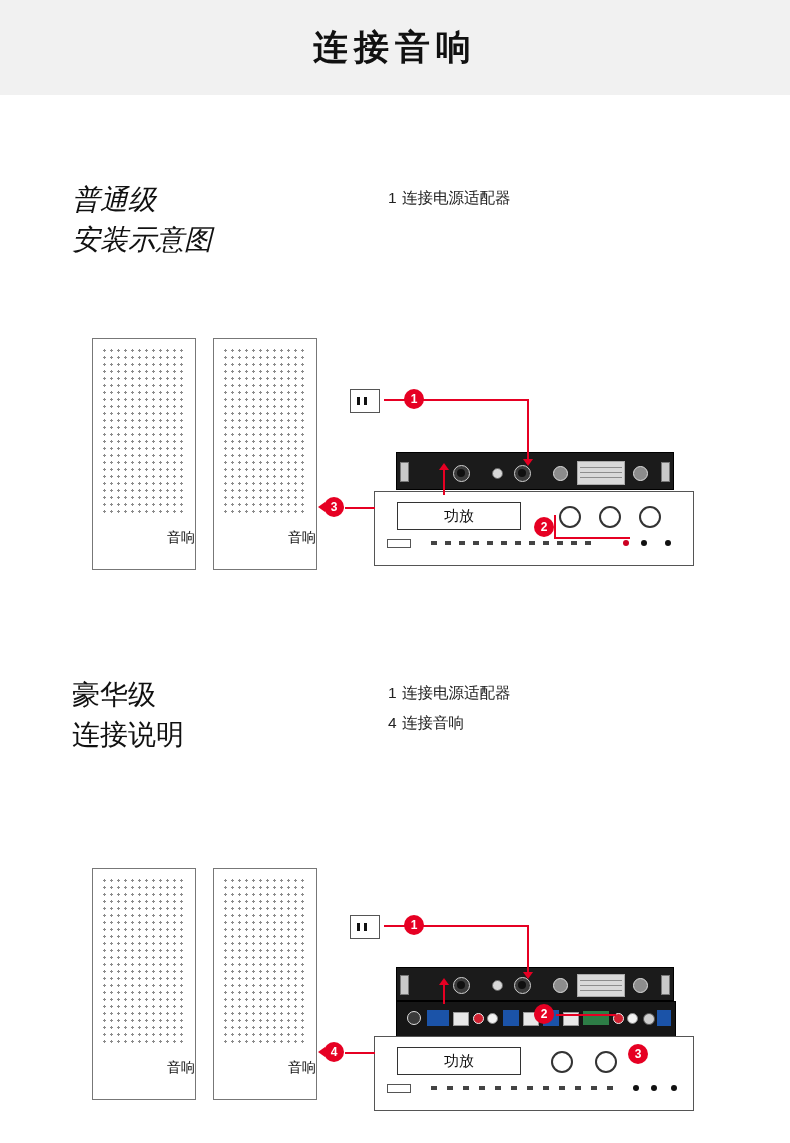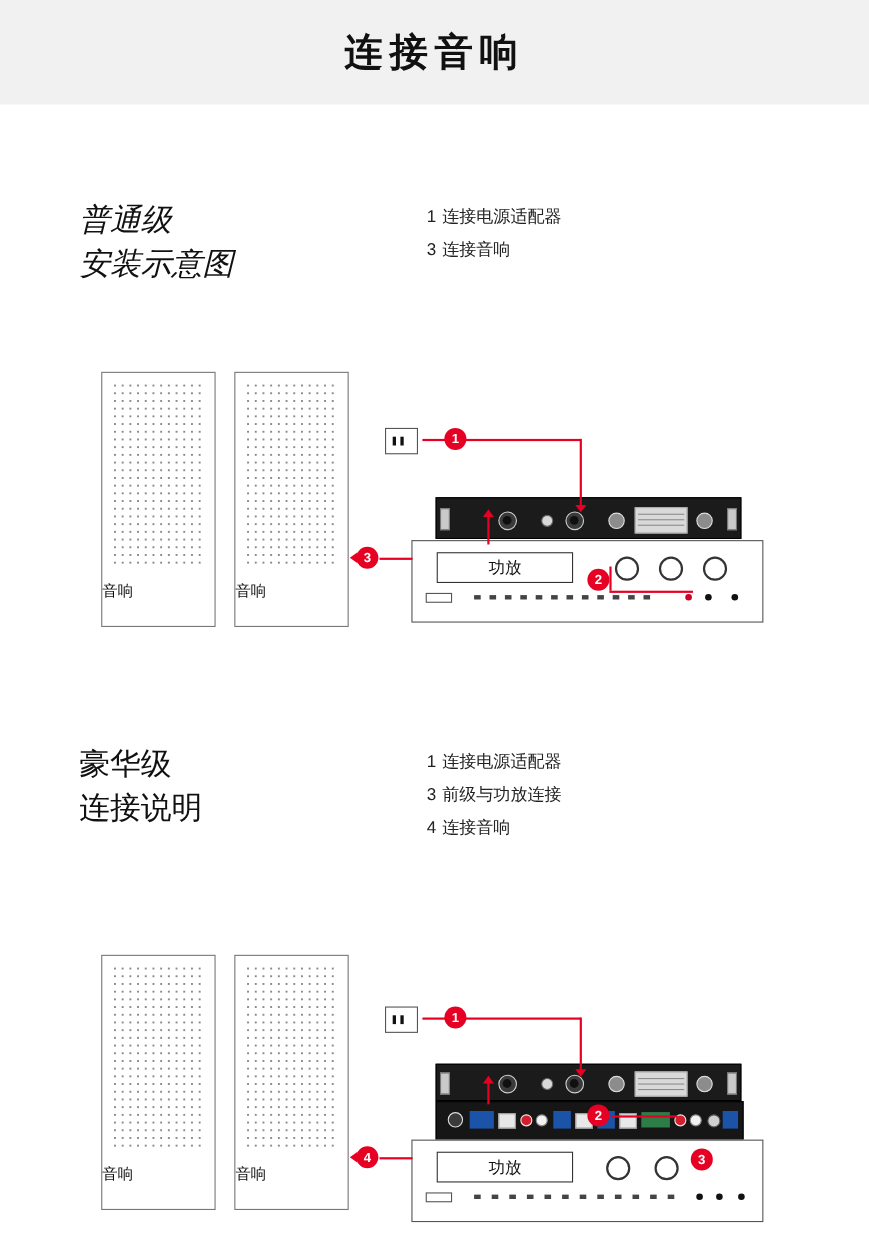--- a/index.html
+++ b/index.html
@@ -51,21 +51,21 @@
     background:#fff;
     box-sizing:border-box;
   }
   .speaker .grille{
     position:absolute;left:8px;top:8px;right:8px;height:170px;
     background-image:radial-gradient(#8a8a8a 1.1px, transparent 1.2px);
     background-size:7px 7px;
   }
   .speaker .slabel{
     position:absolute;left:0;right:0;bottom:22px;
-    text-align:left;font-size:14px;color:#111;
+    text-align:right;font-size:14px;color:#111;
   }
   
   .amp{
     position:absolute;
     width:320px;height:75px;
     border:1px solid #555;
     background:#fff;
     box-sizing:border-box;
   }
   .amp .ampbox{
@@ -167,21 +167,20 @@
   <h1>连接音响</h1>
 </div>
 
 <div class="section">
 
   <div class="sec-title" style="top:85px;font-style:italic;">普通级
 安装示意图</div>
 
   <div class="steps" style="top:88px;">
     <div><span class="num">1</span><span>连接电源适配器</span></div>
-    <div><span class="num">3</span><span>连接音响</span></div>
   </div>
 
   <div class="speaker" style="left:92px;top:243px;">
     <div class="grille"></div>
     <div class="slabel">音响</div>
   </div>
   <div class="speaker" style="left:213px;top:243px;">
     <div class="grille"></div>
     <div class="slabel">音响</div>
   </div>
@@ -250,21 +249,20 @@
   <div class="badge" style="left:324px;top:402px;">3</div>
 </div>
 
 <div class="section" style="position:absolute;top:590px;left:0;">
 
   <div class="sec-title" style="top:85px;">豪华级
 连接说明</div>
 
   <div class="steps" style="top:88px;">
     <div><span class="num">1</span><span>连接电源适配器</span></div>
-    <div><span class="num">3</span><span>前级与功放连接</span></div>
     <div><span class="num">4</span><span>连接音响</span></div>
   </div>
 
   <div class="speaker" style="left:92px;top:278px;">
     <div class="grille"></div>
     <div class="slabel">音响</div>
   </div>
   <div class="speaker" style="left:213px;top:278px;">
     <div class="grille"></div>
     <div class="slabel">音响</div>

